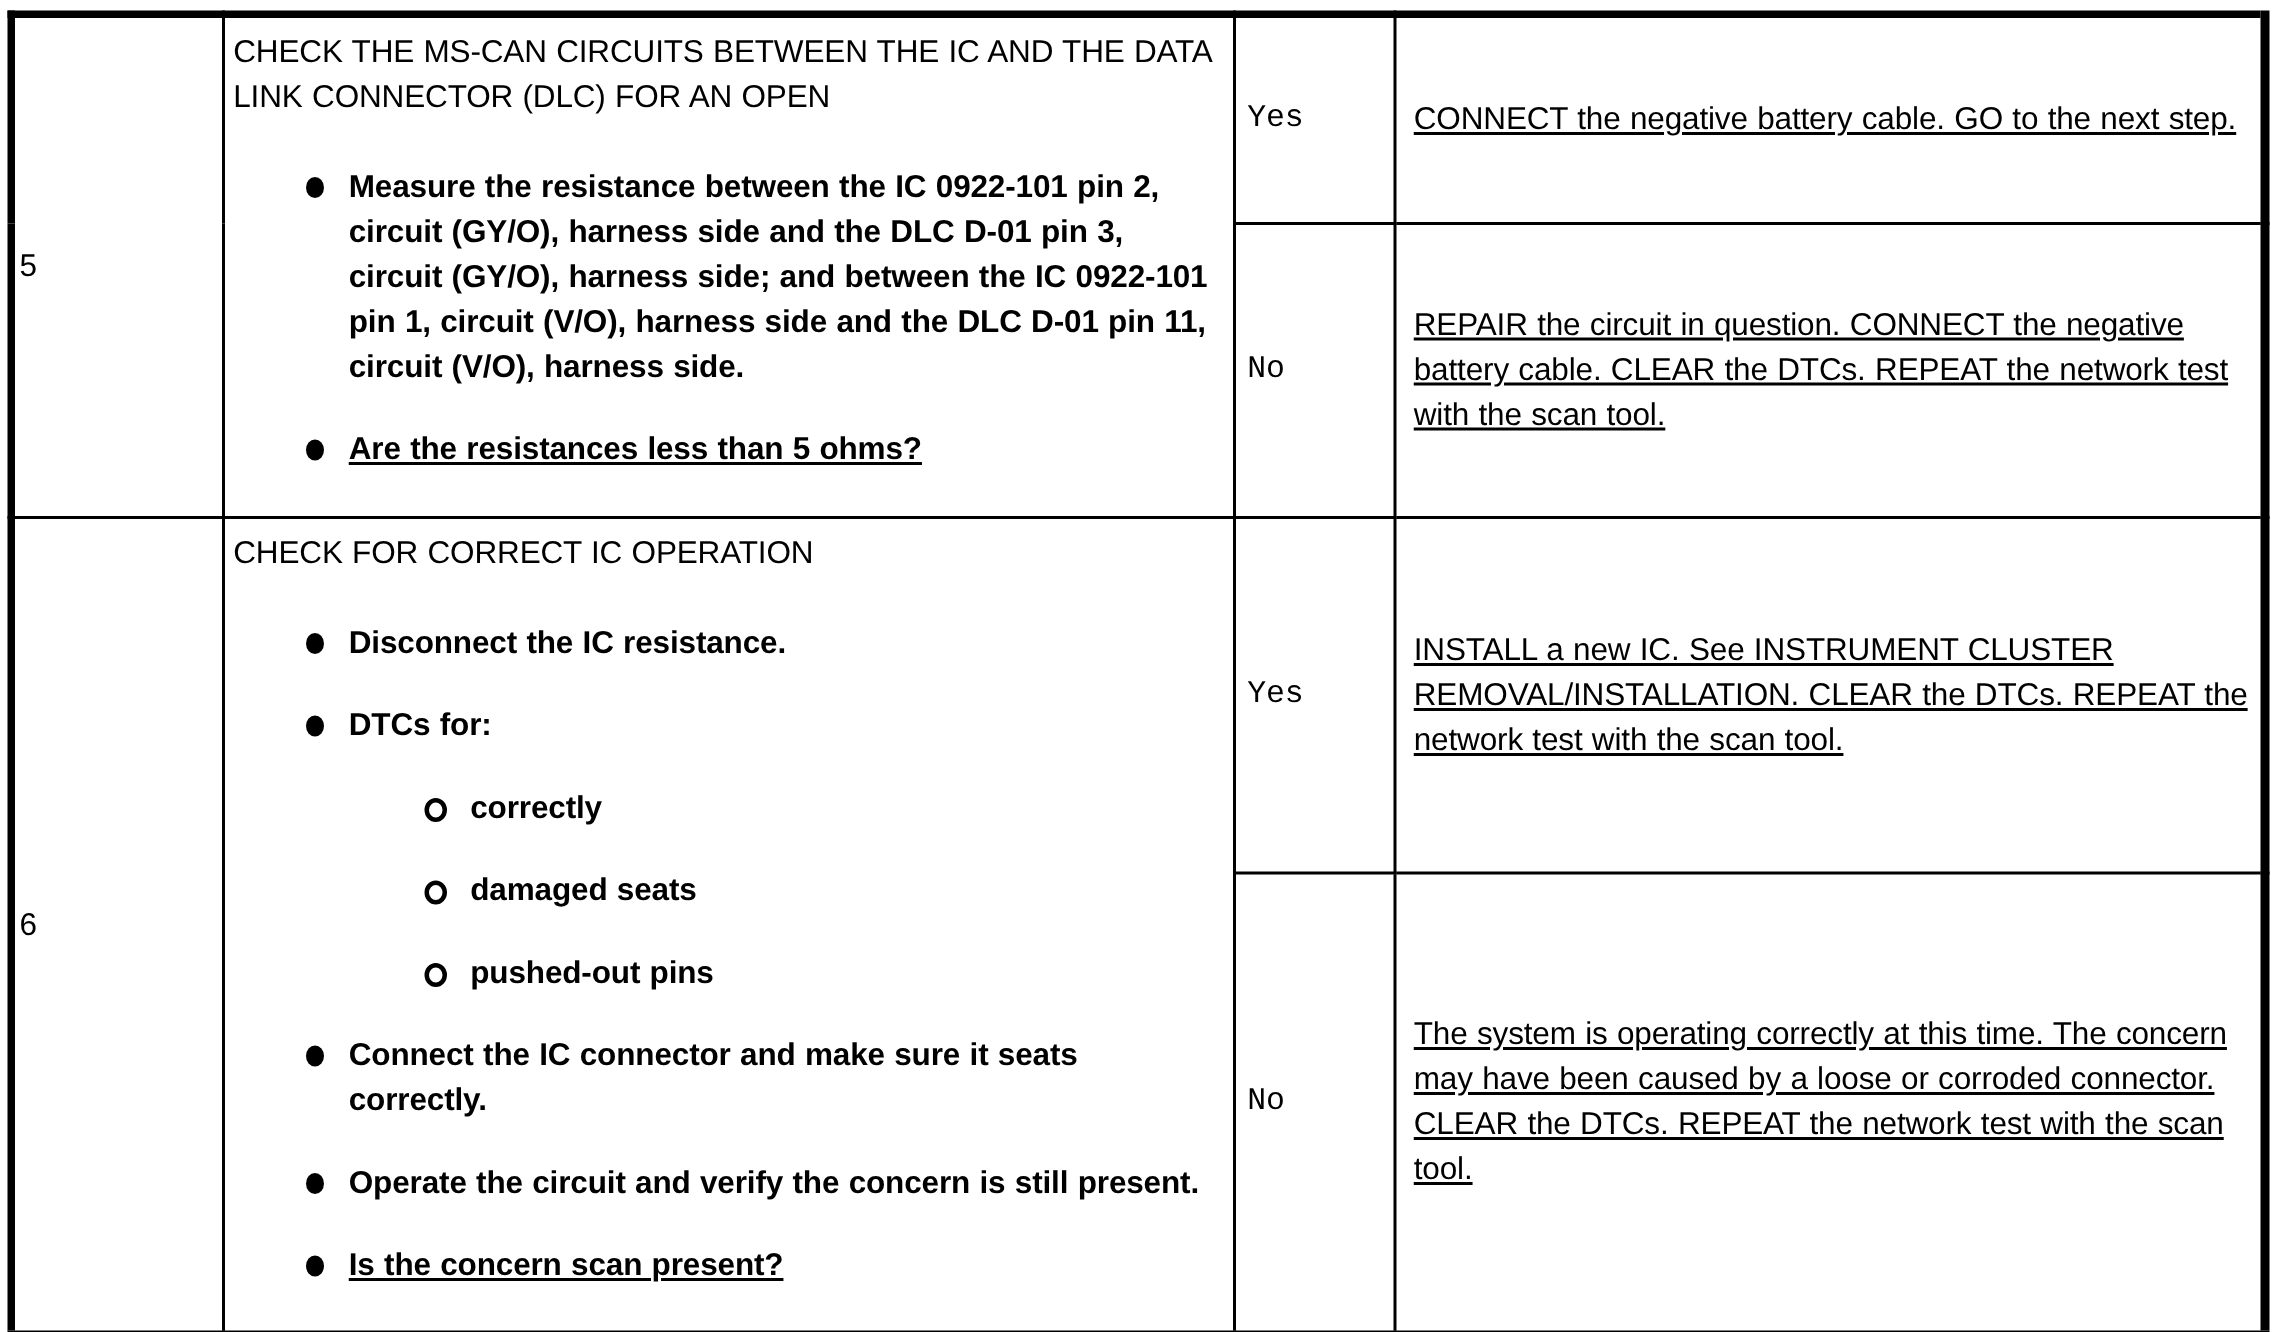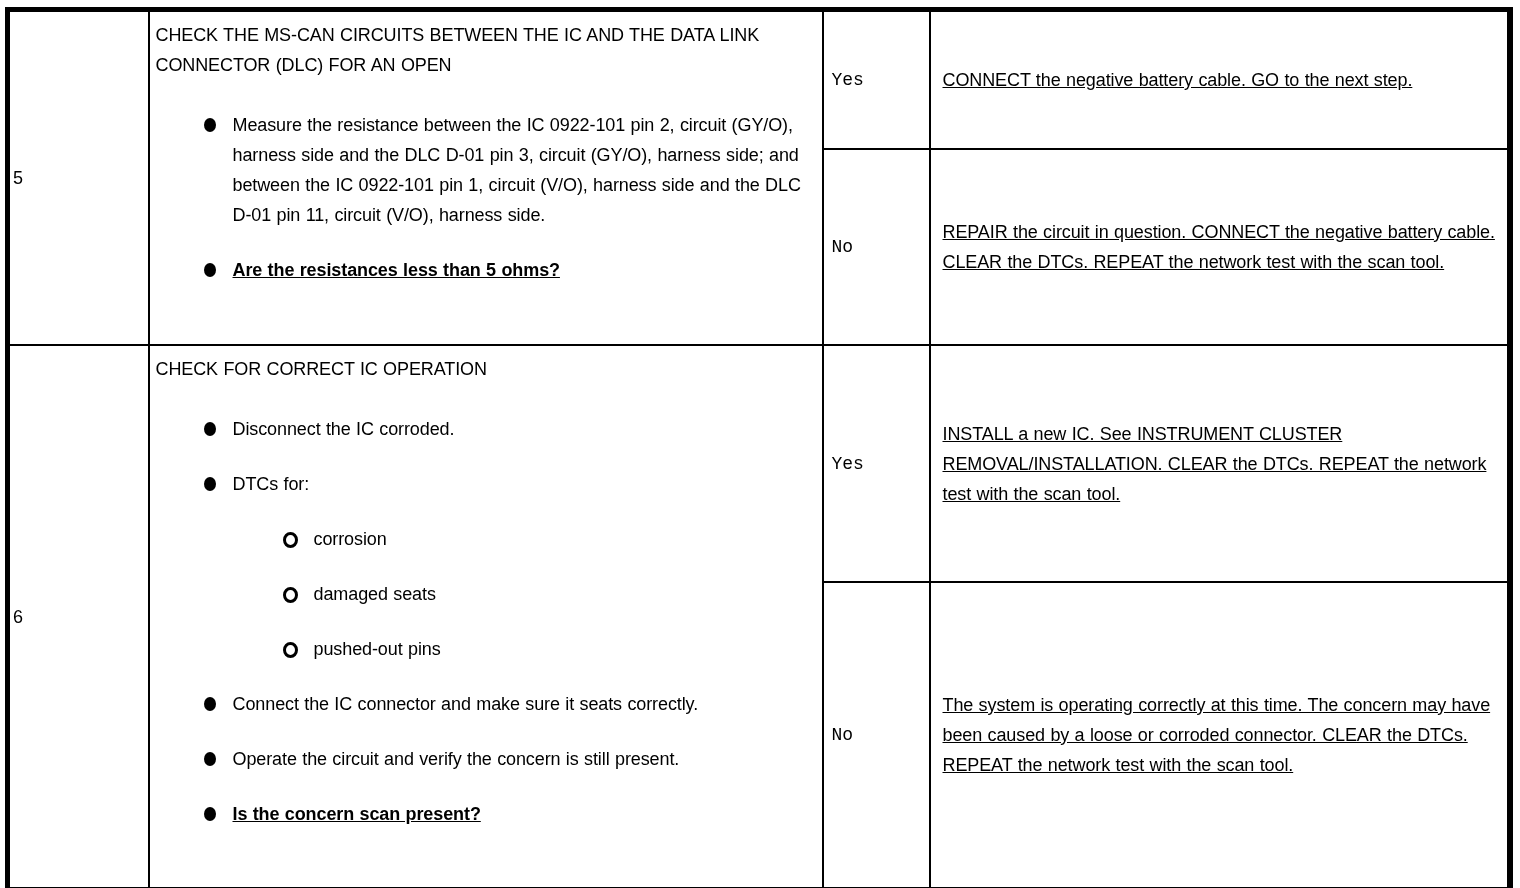--- a/index.html
+++ b/index.html
@@ -21,21 +21,21 @@
     border-bottom-width: 7px;
     border-right-width: 6px;
   }
   col.c-num  { width: 141px; }
   col.c-desc { width: 674px; }
   col.c-res  { width: 107px; }
   col.c-act  { width: 580px; }
 
   td {
     border: 2px solid #000;
-    font-size: 18px;
+    font-size: 21px;
     line-height: 30px;
     vertical-align: middle;
     letter-spacing: -0.1px;
     word-spacing: 0.5px;
     background: #fff;
   }
   td.step-num {
     vertical-align: middle;
     padding: 0 2px 0 3px;
   }
@@ -53,21 +53,21 @@
     padding: 0 8px 0 12px;
     text-decoration: underline;
   }
   tr.r5-yes td { height: 136px; }
   tr.r5-no  td { height: 194px; margin-left: 48px; }
   tr.r6-yes td { height: 235px; }
   tr.r6-no  td { height: 304px; }
 
   .title { margin: 4px 0 0 0; }
 
-  .bullet { position: relative; margin-top: 25px; }
+  .bullet { position: relative; margin-top: 25px; font-weight: bold; }
   .bullet.first { margin-top: 30px; }
   .bullet.l1 { padding-left: 77px; }
   .bullet.l1 > .marker {
     position: absolute;
     left: 48px;
     top: 8px;
     width: 12px;
     height: 14px;
     background: #000;
     border-radius: 50%;
@@ -132,29 +132,29 @@
   </tr>
 
   <tr class="r6-yes">
     <td class="step-num" rowspan="2">
       <span>6</span>
     </td>
     <td class="step-desc" rowspan="2">
       <div class="title">CHECK FOR CORRECT IC OPERATION</div>
       <div class="bullet l1 first">
         <span class="marker"></span>
-        <span>Disconnect the IC corroded.</span>
+        <span>Disconnect the IC resistance.</span>
       </div>
       <div class="bullet l1">
         <span class="marker"></span>
         <span>DTCs for:</span>
       </div>
       <div class="bullet l2">
         <span class="marker"></span>
-        <span>corrosion</span>
+        <span>correctly</span>
       </div>
       <div class="bullet l2">
         <span class="marker"></span>
         <span>damaged seats</span>
       </div>
       <div class="bullet l2">
         <span class="marker"></span>
         <span>pushed-out pins</span>
       </div>
       <div class="bullet l1">

